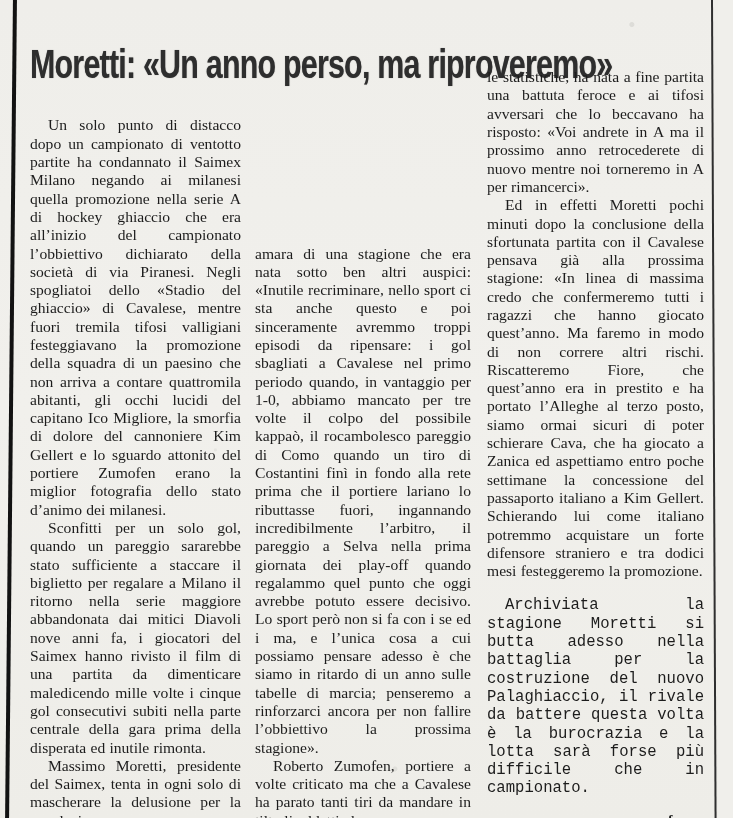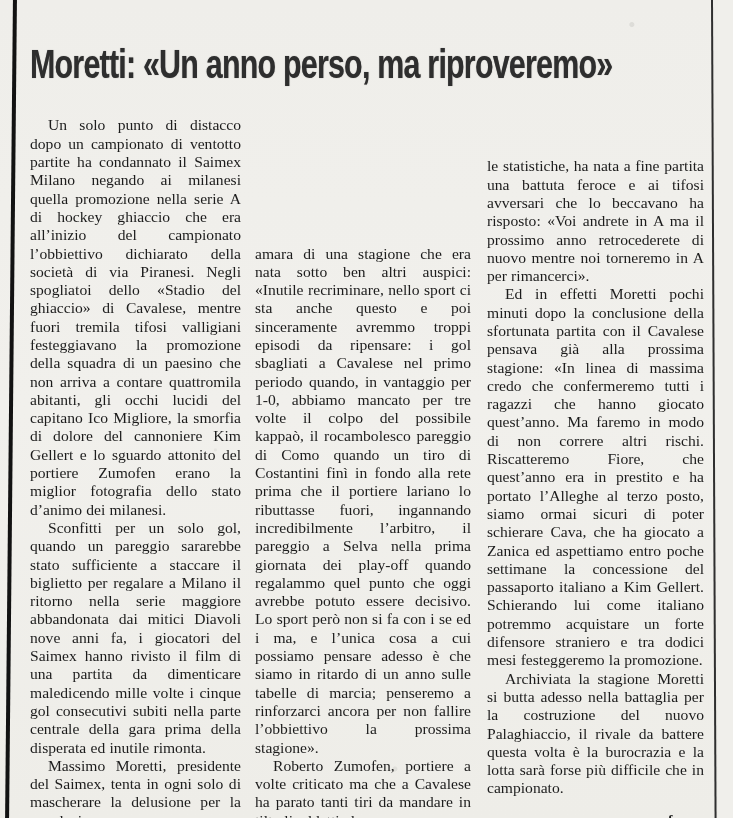--- a/index.html
+++ b/index.html
@@ -70,21 +70,21 @@
     word-spacing: 0.3px;
   }
   .col-1 { width: 211px; }
   .col-2 { width: 216px; margin-top: 20px; }
   .col-3 { width: 217px; }
   .divider { width: 2px; background: var(--rule); }
   .divider.d1 { margin-left: 4px; margin-right: 8px; }
   .divider.d2 { margin-left: 5px; margin-right: 9px; }
   .col p { margin: 0; text-indent: 18px; }
   .col p.cont { text-indent: 0; }
-  .col p.spaced { margin-top: 0; }
+  .col p.spaced { margin-top: 16px; font-family: Liberation Mono, monospace; }
   .sig {
     text-align: right;
     font-weight: bold;
     font-size: 14px;
     margin-top: 14px;
     padding-right: 14px;
     letter-spacing: 1px;
   }
 </style>
 </head>

